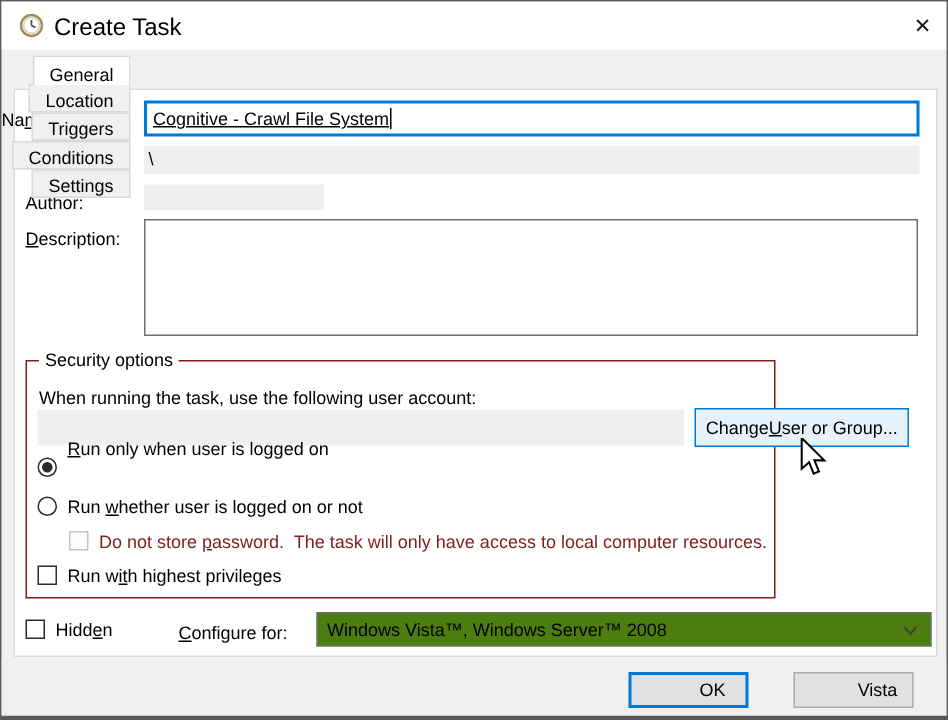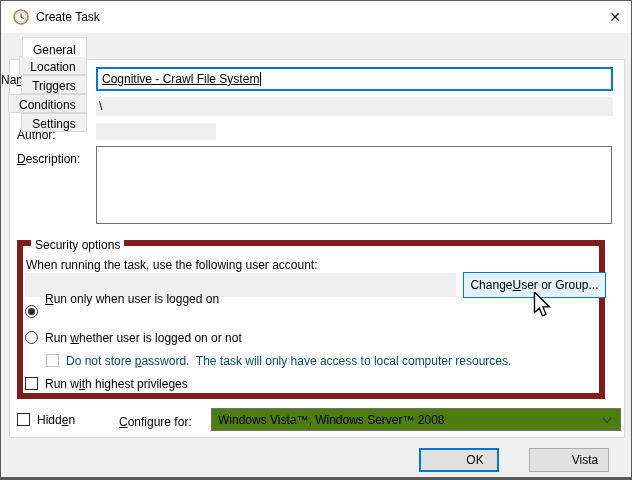--- a/index.html
+++ b/index.html
@@ -16,21 +16,21 @@
     border: 1px solid #5a5a5a;
     border-bottom-width: 3px;
     overflow: hidden;
   }
   
   .titlebar {
     position: absolute; left: 0; top: 0; width: 100%; height: 32px;
     background: #ffffff;
   }
   .app-icon { position: absolute; left: 12px; top: 8px; width: 16px; height: 16px; }
-  .window-title { position: absolute; left: 35px; top: 9px; font-size: 12px; color: #000; }
+  .window-title { position: absolute; left: 35px; top: 9px; font-size: 16px; color: #000; }
   .close-btn {
     position: absolute; left: 600px; top: 4px; width: 28px; height: 24px;
     display: flex; align-items: center; justify-content: center;
     font-size: 14px; color: #1b1b1b; cursor: default;
   }
   
   .tabstrip {
     position: absolute; left: 8px; top: 36px; height: 23px;
     display: flex; align-items: flex-end; z-index: 3; flex-direction: column;
   }
@@ -61,22 +61,22 @@
   .gray-field { position: absolute; background: #efefef; z-index: 2; }
   .loc-field { left: 95px; top: 96px; width: 517px; height: 19px; padding: 2px 0 0 3px; }
   .author-field { left: 95px; top: 122px; width: 120px; height: 17px; }
   .desc-box {
     position: absolute; left: 95px; top: 145px; width: 516px; height: 78px;
     border: 1px solid #707070; background: #fff; resize: none; z-index: 2;
     font-family: "Liberation Sans", sans-serif;
   }
   
   .group {
-    position: absolute; left: 16px; top: 239px; width: 588px; height: 159px;
-    border: 6px solid #7f1d1d; z-index: 2;
+    position: absolute; left: 16px; top: 239px; width: 500px; height: 159px;
+    border: 1px solid #7f1d1d; z-index: 2;
   }
   .group-legend {
     position: absolute; left: 8px; top: -8px; background: #ffffff; padding: 0 4px;
     white-space: nowrap;
   }
   .account-field { left: 24px; top: 272px; width: 431px; height: 24px; }
   .change-user-btn {
     position: absolute; left: 462px; top: 271px; width: 143px; height: 26px;
     background: #e5f1fb; border: 1px solid #0078d7;
     display: flex; align-items: center; justify-content: center;
@@ -88,21 +88,21 @@
   }
   .radio.selected::after {
     content: ""; position: absolute; left: 2px; top: 2px; width: 7px; height: 7px;
     border-radius: 50%; background: #2b2b2b;
   }
   .checkbox {
     position: absolute; width: 13px; height: 13px; border: 1px solid #2b2b2b;
     background: #fff; z-index: 3;
   }
   .checkbox.disabled { border-color: #c3c3c3; background: #fdfdfd; }
-  .disabled-text { color: #0c4a6e; }
+  .disabled-text { color: #7f1d1d; }
   .pre-space { white-space: pre; }
   
   .combo {
     position: absolute; left: 210px; top: 407px; width: 410px; height: 23px;
     border: 1px solid #707070; background: #4d7c0f;
     display: flex; align-items: center; padding-left: 6px; z-index: 2;
   }
   .combo .chev { position: absolute; right: 8px; top: 8px; }
   
   .footer {

